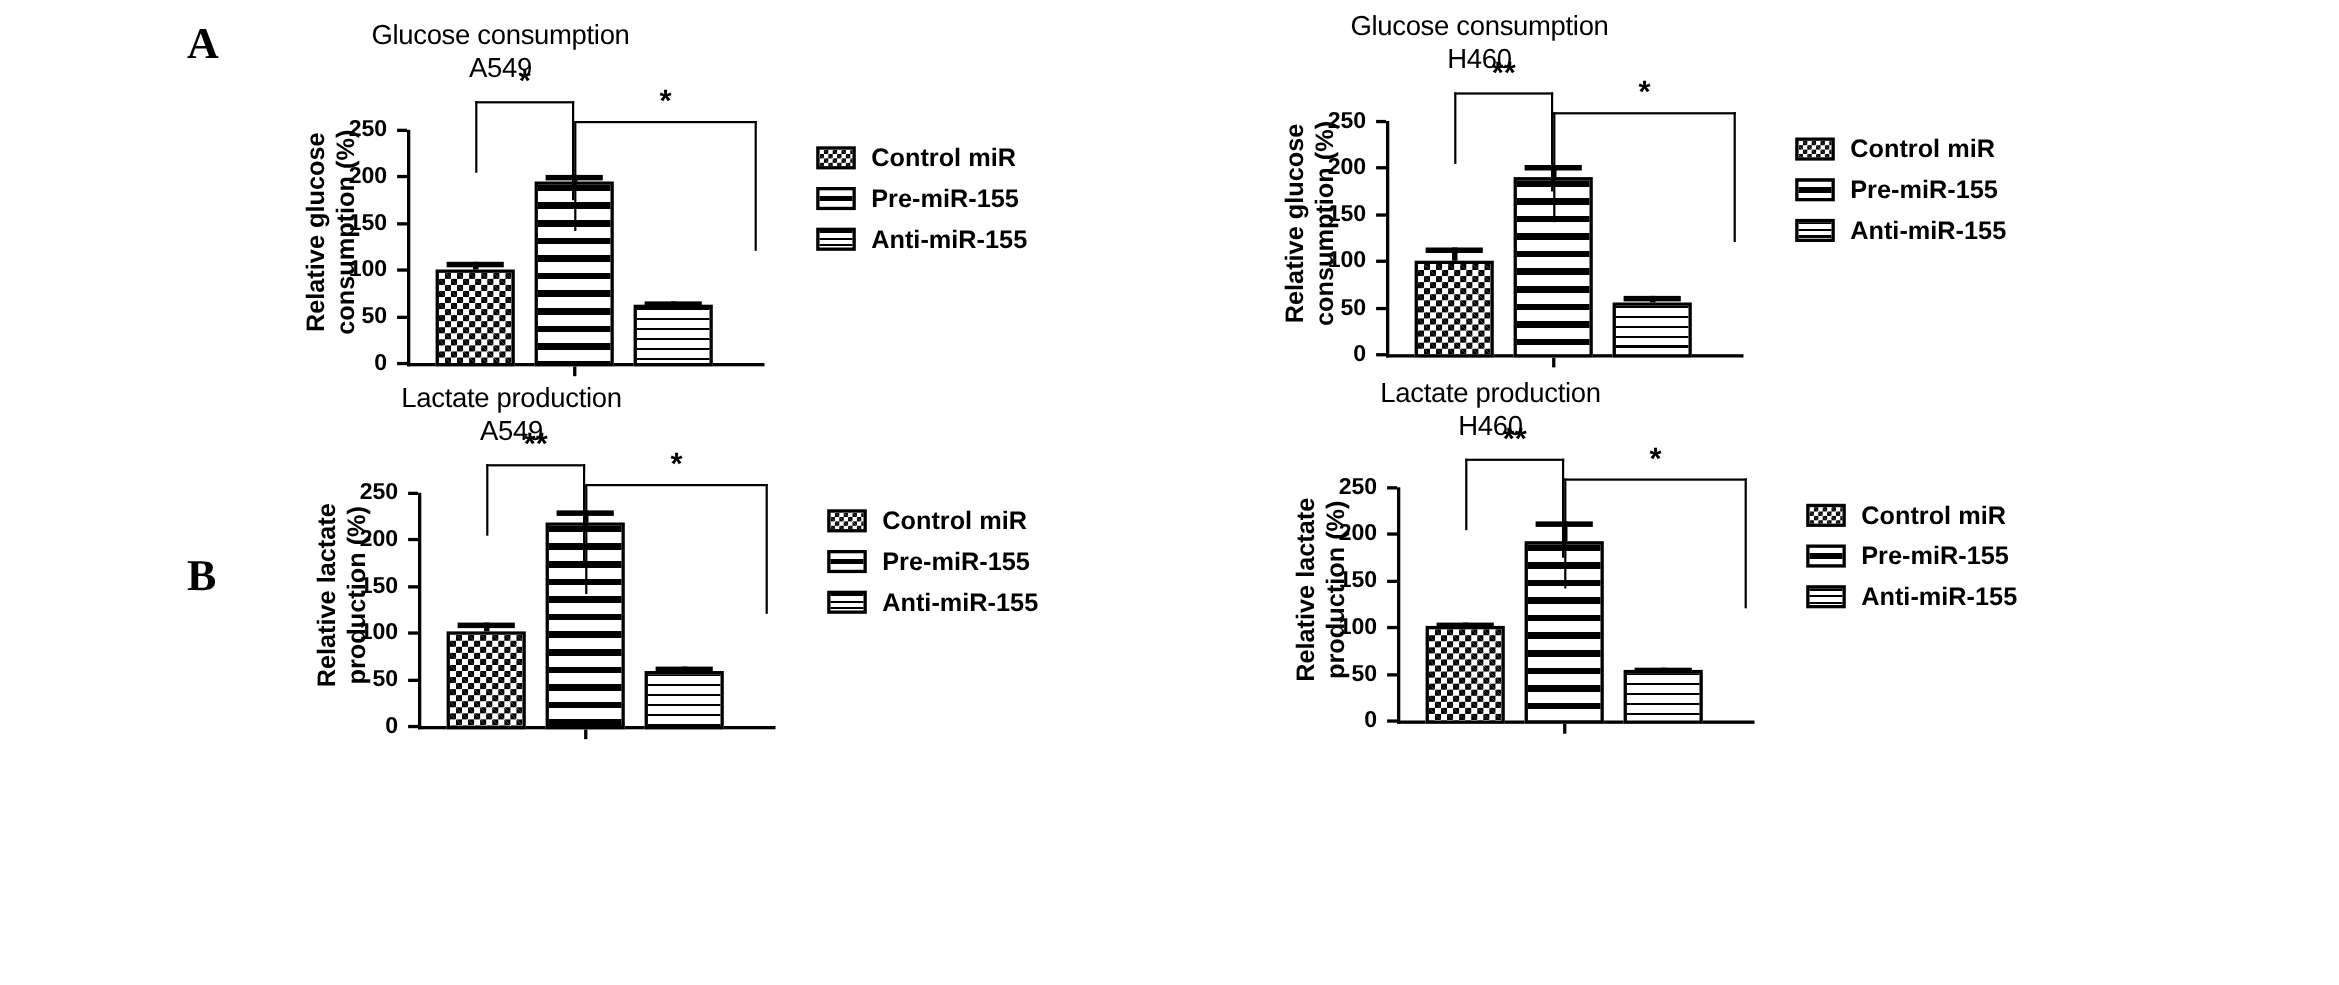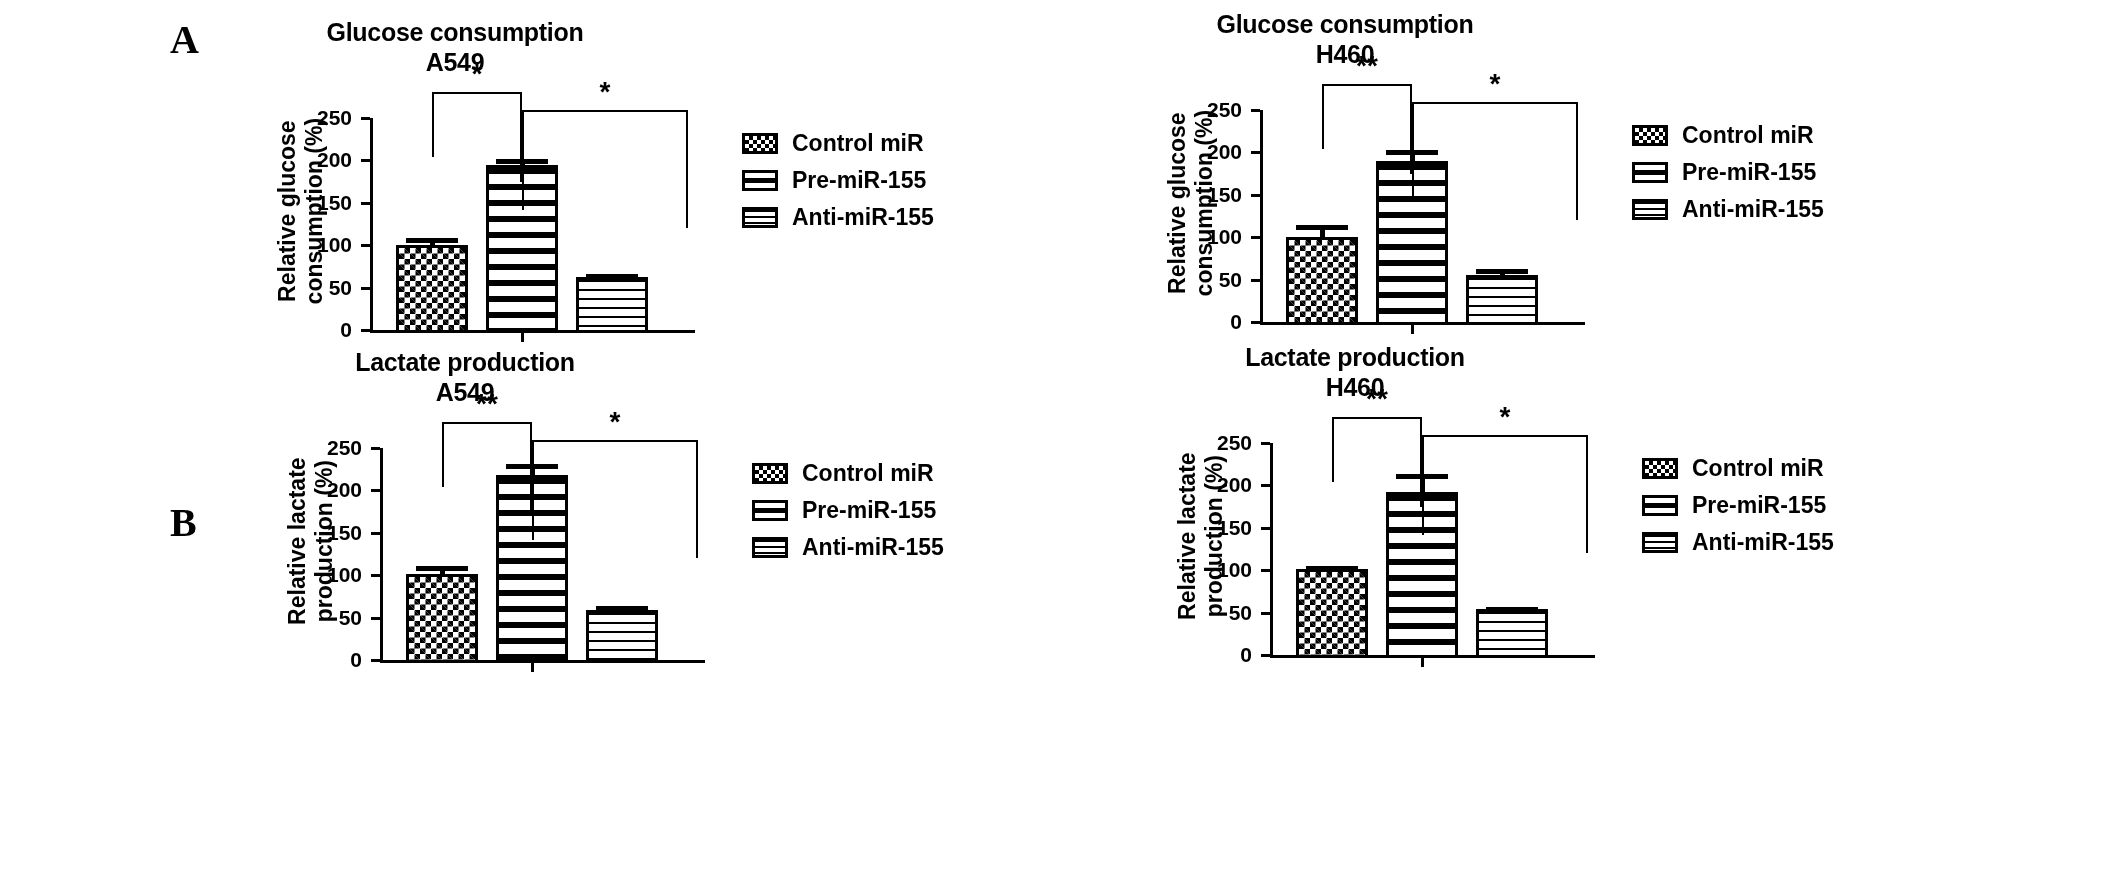--- a/index.html
+++ b/index.html
@@ -2,21 +2,21 @@
 <html><head>
 <meta charset="utf-8">
 <style>
   html,body{margin:0;padding:0;background:#ffffff;}
   body{width:2126px;height:895px;position:relative;font-family:"Liberation Sans",sans-serif;color:#000;overflow:hidden;}
 
   .panel-letter{position:absolute;font-family:"Liberation Serif",serif;font-weight:bold;font-size:40px;line-height:1;}
 
   .figure{position:absolute;}
 
-  .chart-title{position:absolute;left:0;top:0;width:100%;text-align:center;font-weight:bold;font-size:25px;line-height:1.18;letter-spacing:-0.3px;}
+  .chart-title{position:absolute;left:0;top:0;width:100%;text-align:center;font-weight:normal;font-size:25px;line-height:1.18;letter-spacing:-0.3px;}
   .chart-title .line2{display:block;}
 
   .ylabel{position:absolute;font-weight:bold;font-size:23px;line-height:1.18;text-align:center;
           transform-origin:50% 50%;transform:rotate(-90deg);white-space:nowrap;}
   .yaxis-line{position:absolute;background:#000;width:3px;}
   .xaxis-line{position:absolute;background:#000;height:3px;}
   .ytick{position:absolute;background:#000;height:3px;width:9px;}
   .yticklabel{position:absolute;font-weight:bold;font-size:21px;text-align:right;line-height:1;}
   .xtick{position:absolute;background:#000;width:3px;height:9px;}
 

